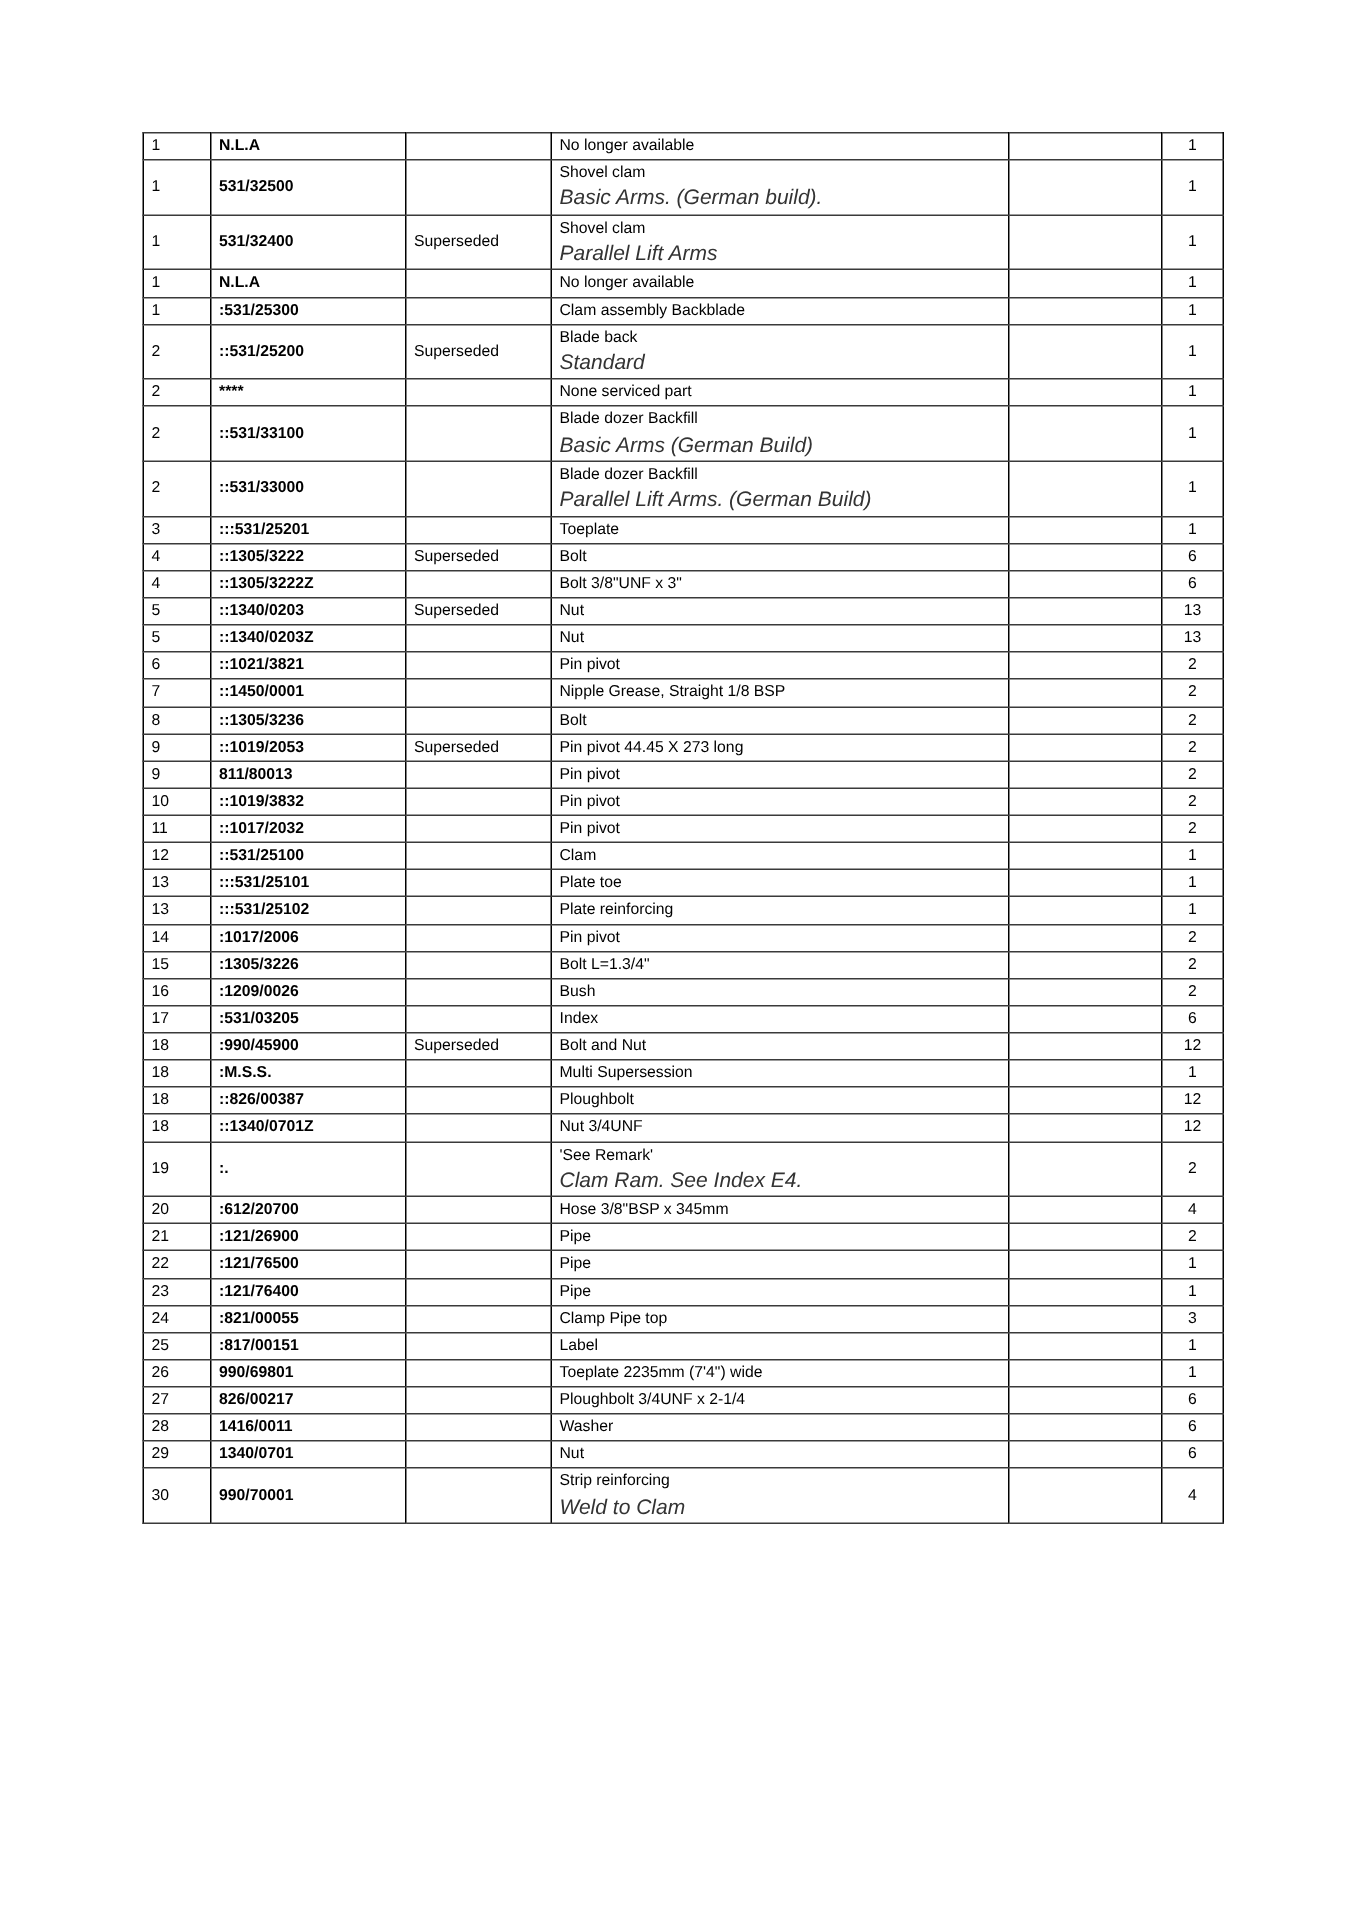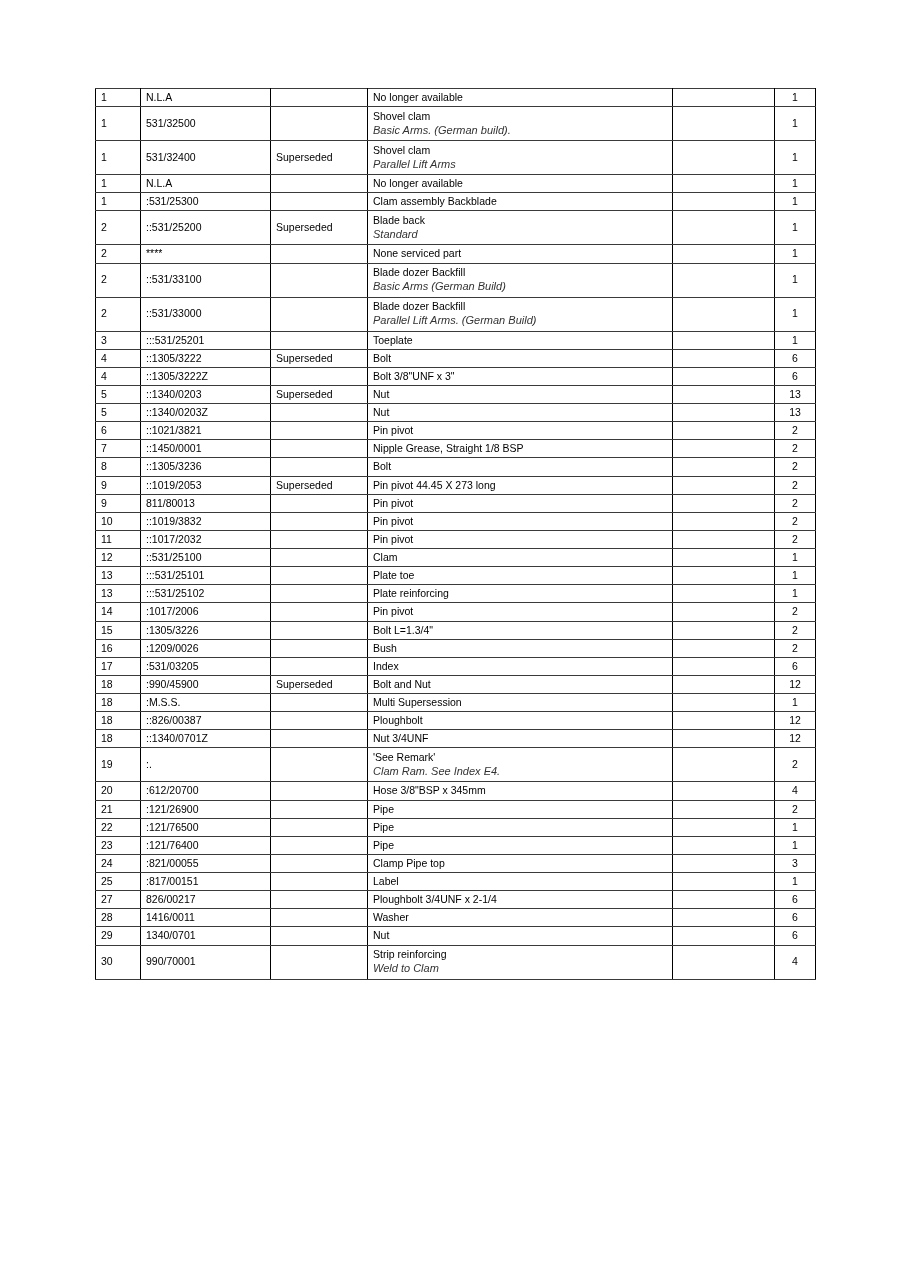--- a/index.html
+++ b/index.html
@@ -49,31 +49,31 @@
     box-sizing: border-box;
     background: #ffffff;
   }
 
   
   tr.group-start > td {
     border-top: 1px dotted #555;
   }
 
   td.item   { text-align: left; }
-  td.part   { text-align: left; }
+  td.part   { text-align: left; font-weight: bold; }
   td.status { text-align: left; }
   td.desc   { text-align: left; }
   td.blank  { text-align: left; }
   td.qty    { text-align: center; }
 
   .desc-main { display: block; }
   .desc-sub {
     display: block;
     font-style: italic;
-    font-size: 11px;
+    font-size: 14px;
     color: #333;
     margin-top: 1px;
   }
   tr.tall td { height: 34px; }
 </style>
 </head>
 <body>
 
 <div id="parts-sheet">
   <table class="parts-table">
@@ -475,20 +475,30 @@
         <tr>
           <td class="item">25</td>
           <td class="part">:817/00151</td>
           <td class="status"></td>
           <td class="desc">
             <span class="desc-main">Label</span>
           </td>
           <td class="blank"></td>
           <td class="qty">1</td>
         </tr>
+        <tr class="group-start">
+          <td class="item">26</td>
+          <td class="part">990/69801</td>
+          <td class="status"></td>
+          <td class="desc">
+            <span class="desc-main">Toeplate 2235mm (7'4") wide</span>
+          </td>
+          <td class="blank"></td>
+          <td class="qty">1</td>
+        </tr>
         <tr>
           <td class="item">27</td>
           <td class="part">826/00217</td>
           <td class="status"></td>
           <td class="desc">
             <span class="desc-main">Ploughbolt 3/4UNF x 2-1/4</span>
           </td>
           <td class="blank"></td>
           <td class="qty">6</td>
         </tr>

